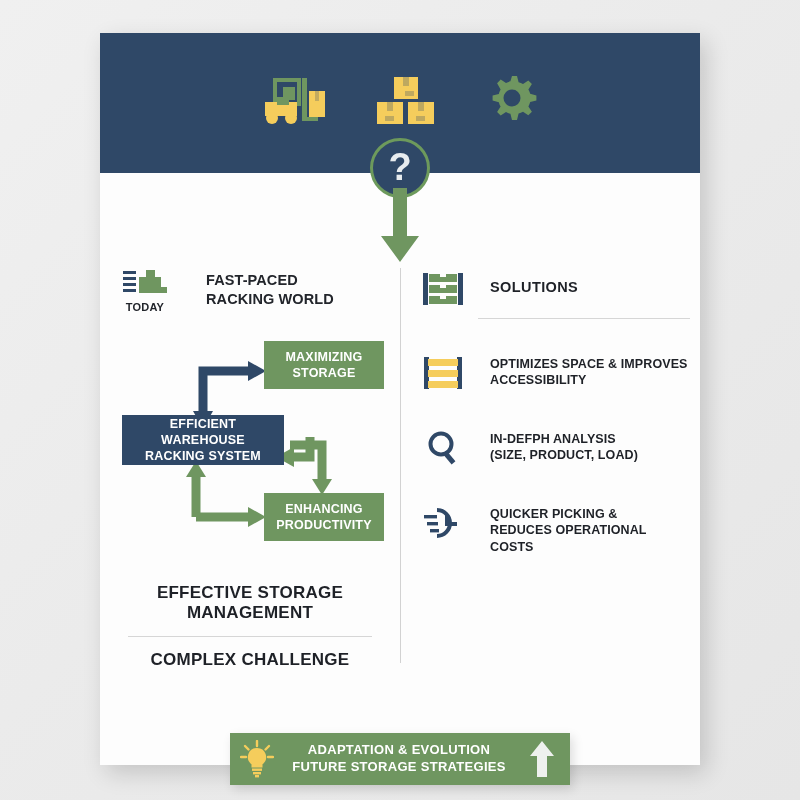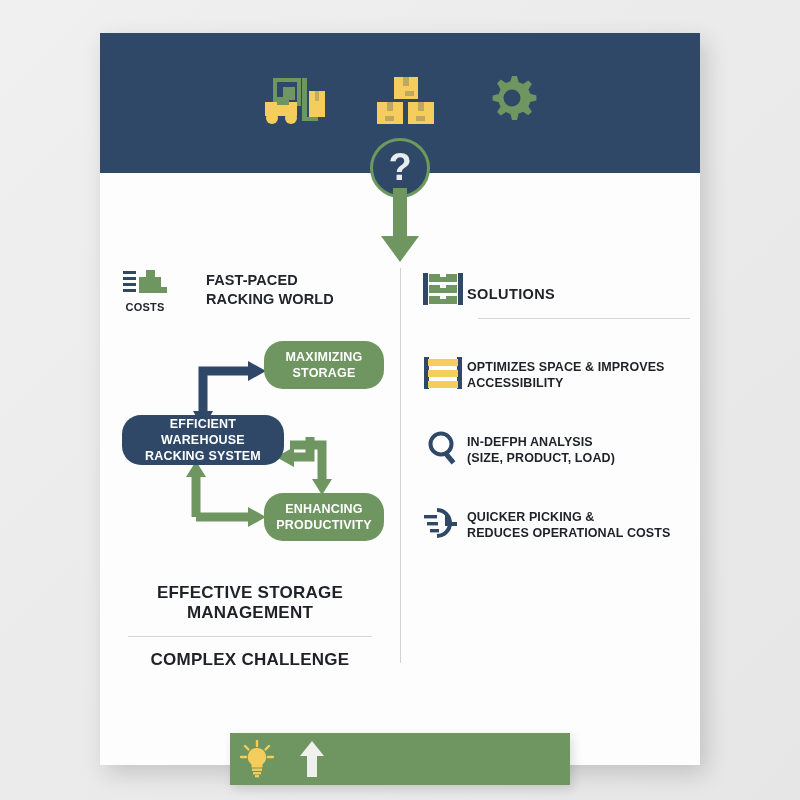--- a/index.html
+++ b/index.html
@@ -91,21 +91,20 @@
   
   #flow { position: relative; margin-top: 28px; height: 212px; }
 
   .flow-box {
     position: absolute;
     display: flex; align-items: center; justify-content: center;
     text-align: center; color: #ffffff;
     font-size: 12.5px; font-weight: bold;
     line-height: 1.3; letter-spacing: .2px;
     padding: 0 6px;
-    border-radius: 19px;
   }
   .flow-box.green { background: #6f9660; }
   .flow-box.navy  { background: #2f4867; }
 
   #box-max  { left: 142px; top: 0;    width: 120px; height: 48px; }
   #box-core { left: 0;     top: 74px; width: 162px; height: 50px; }
   #box-enh  { left: 142px; top: 152px;width: 120px; height: 48px; }
 
   #flow-svg { position: absolute; left: 0; top: 0; }
 
@@ -114,21 +113,21 @@
   .foot-line {
     font-size: 17px; font-weight: bold; color: #1e2127;
     letter-spacing: .25px;
   }
   #foot-rule { height: 1px; background: #d6d6d6; margin: 13px 6px; }
 
   
   #right-col {
     position: absolute; left: 322px; top: 95px; width: 268px;
   }
-  .sol-row { display: flex; align-items: center; gap: 3px; }
+  .sol-row { display: flex; align-items: flex-start; gap: 26px; }
   .sol-icon { flex: 0 0 42px; height: 42px; display: flex; align-items: center; justify-content: center; }
   .sol-text {
     font-size: 12.5px; font-weight: bold; color: #1e2127;
     line-height: 1.3; letter-spacing: .1px; padding-top: 4px;
   }
   #sol-title { font-size: 14.5px; letter-spacing: .4px; padding-top: 10px; }
   #sol-rule { height: 1px; background: #d6d6d6; margin: 8px 0 0 56px; }
   #sol-list > .sol-row { margin-top: 33px; }
 
   
@@ -220,21 +219,21 @@
       <div id="today-head">
         <div id="today-icon-wrap">
           <svg width="44" height="28" viewBox="0 0 44 28">
             <rect x="0" y="3" width="13" height="3" fill="#2f4867"></rect>
             <rect x="0" y="9" width="13" height="3" fill="#2f4867"></rect>
             <rect x="0" y="15" width="13" height="3" fill="#2f4867"></rect>
             <rect x="0" y="21" width="13" height="3" fill="#2f4867"></rect>
             <path fill="#6f9660" d="M16 9 h7 V2 h9 v7 h6 v16 h-22 z"></path>
             <rect x="38" y="19" width="6" height="6" fill="#6f9660"></rect>
           </svg>
-          <div id="today-label">COSTS</div>
+          <div id="today-label">TODAY</div>
         </div>
         <div id="today-text">
           <div>FAST-PACED</div>
           <div>RACKING WORLD</div>
         </div>
       </div>
 
       <div id="flow">
 
         <svg id="flow-svg" width="272" height="212" viewBox="0 0 272 212">
@@ -369,20 +368,24 @@
           <line x1="29" y1="6" x2="25.5" y2="9.5"></line>
           <line x1="1" y1="17" x2="6" y2="17"></line>
           <line x1="33" y1="17" x2="28" y2="17"></line>
         </g>
         <path fill="#f5cd5c" d="M17 8 a9 9 0 0 1 5.5 16.2 l0 3.3 h-11 l0-3.3 A9 9 0 0 1 17 8 z"></path>
         <rect x="12" y="28.5" width="10" height="2.4" fill="#f5cd5c"></rect>
         <rect x="13" y="32" width="8" height="2.4" fill="#f5cd5c"></rect>
         <rect x="15" y="35" width="4" height="2.4" fill="#f5cd5c"></rect>
       </svg>
     </span>
+    <div id="banner-text">
+      <span>ADAPTATION &amp; EVOLUTION</span><br>
+      <span>FUTURE STORAGE STRATEGIES</span>
+    </div>
     <span id="banner-arrow">
       <svg width="26" height="36" viewBox="0 0 26 36">
         <path fill="#eef1ee" d="M13 0 L25 15 h-7 v21 h-10 V15 h-7 z"></path>
       </svg>
     </span>
   </div>
 
 </div>
 
 </body></html>

